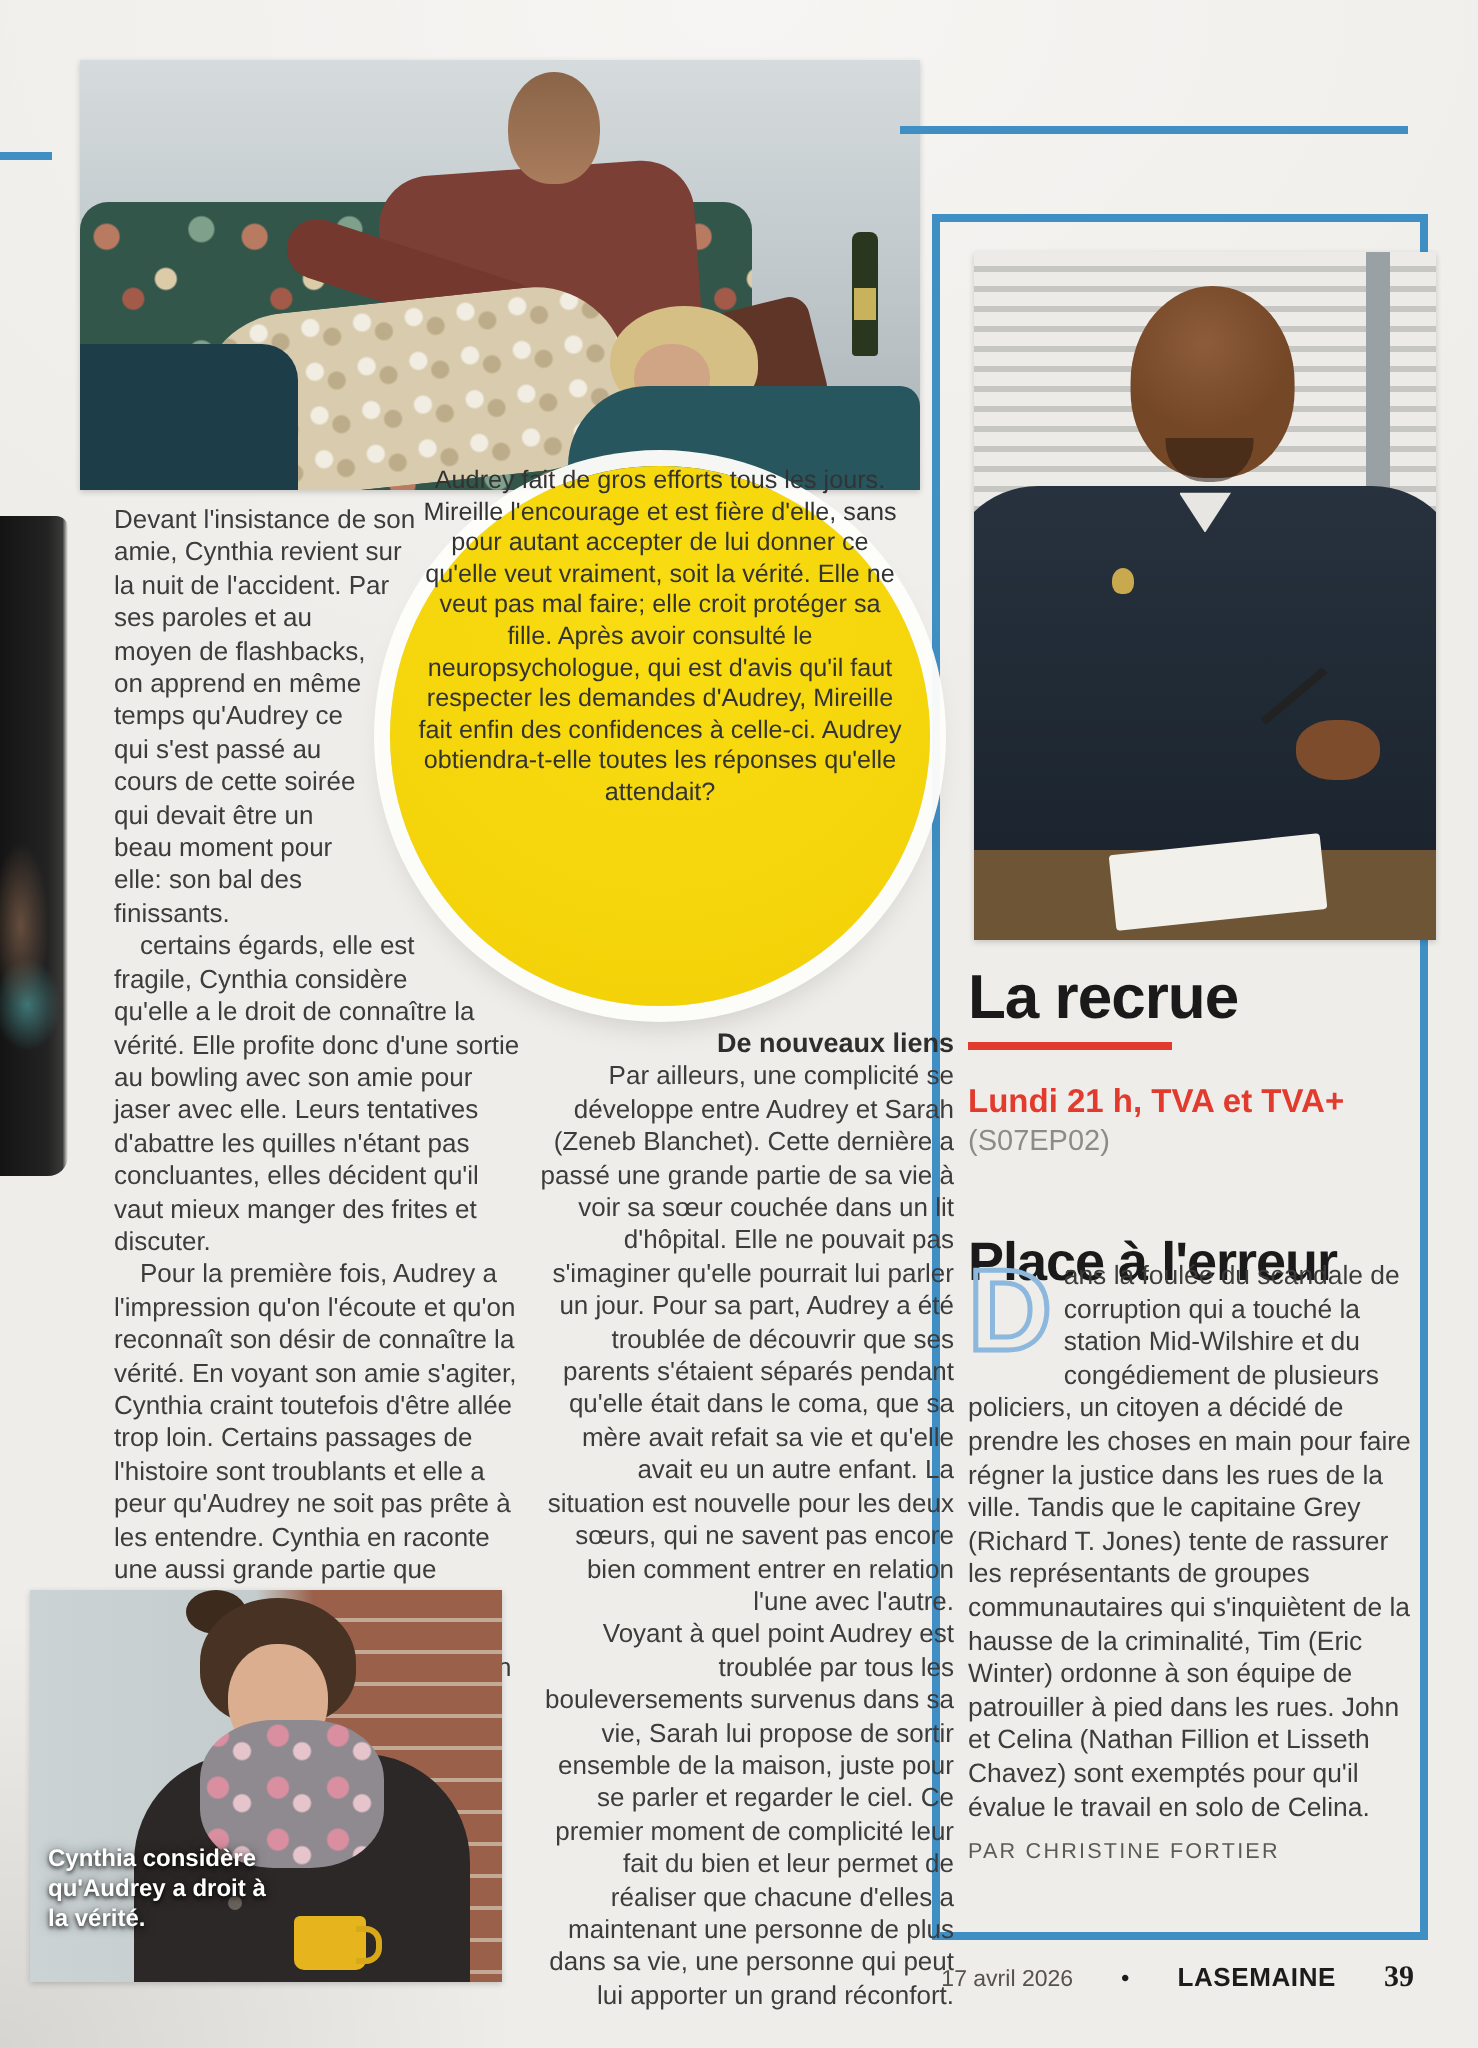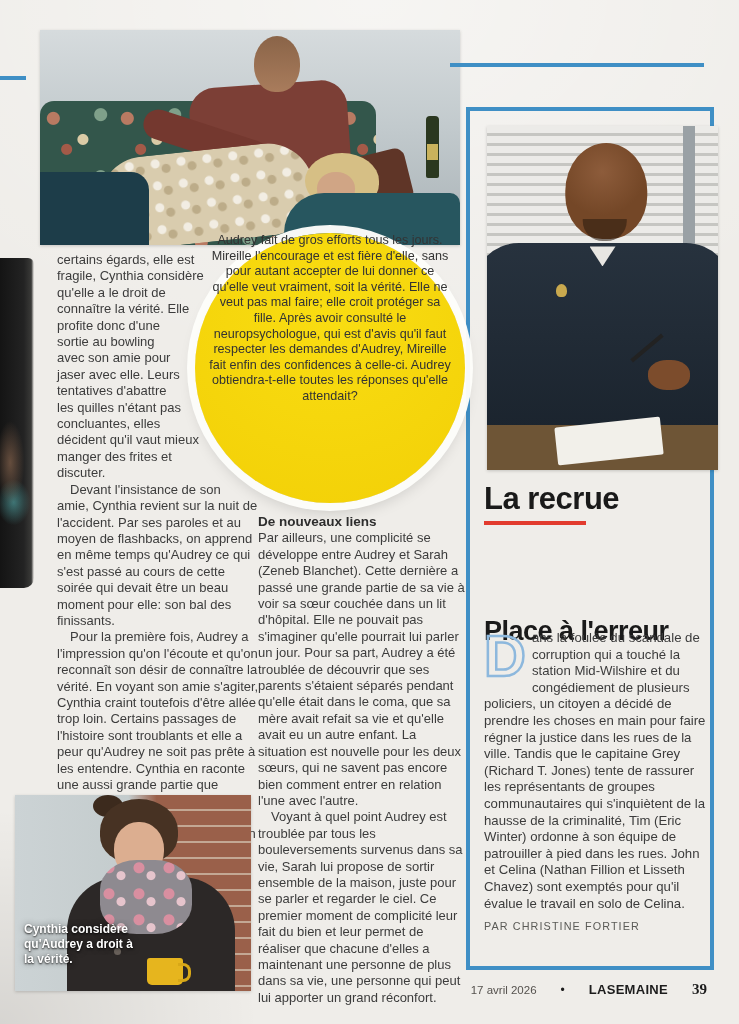--- a/index.html
+++ b/index.html
@@ -71,21 +71,21 @@
   .op-hand{position:absolute;right:12%;top:68%;width:42px;height:30px;background:#7c4c2c;border-radius:45%;}
   .op-desk{position:absolute;left:0;bottom:0;width:100%;height:13%;background:#6e5536;}
   .op-paper{position:absolute;left:30%;bottom:3%;width:46%;height:11%;background:#f2f0ea;transform:rotate(-6deg);border-radius:2px;}
 
   
   .body-text{font-size:13px;line-height:16.4px;color:#3c3c3c;text-align:left;hyphens:auto;-webkit-hyphens:auto;}
   .body-text p{margin:0;}
   .body-text p + p{text-indent:13px;}
   .left-col{position:absolute;left:57px;top:252px;width:204px;}
   .circle-spacer{float:right;width:150px;height:262px;shape-outside:circle(146px at 219px 116px);}
-  .mid-col{position:absolute;left:258px;top:514px;width:207px;}
+  .mid-col{position:absolute;left:270px;top:514px;width:207px;text-align:right;}
   .mid-heading{font-size:13.5px;font-weight:bold;color:#2e2e2e;margin:0 0 2px 0;}
 
   
   .callout{position:absolute;left:195px;top:233px;width:270px;height:270px;border-radius:50%;
     background:radial-gradient(90% 90% at 50% 30%, #f9dd12 0%, #f2cf06 100%);
     box-shadow:0 0 0 8px rgba(253,253,250,.97), 0 8px 16px rgba(0,0,0,.18);
     z-index:5;text-align:center;}
   .callout-title{margin:24px 30px 6px;font-size:21px;line-height:22px;font-weight:bold;color:#e23b2e;}
   .callout-text{margin:0 14px;font-size:12.6px;line-height:15.6px;color:#333;}
 
@@ -163,37 +163,40 @@
     <div class="op-collar"></div>
     <div class="op-badge"></div>
     <div class="op-pen"></div>
     <div class="op-hand"></div>
     <div class="op-desk"></div>
     <div class="op-paper"></div>
   </div>
 
   <div class="left-col body-text">
     <div class="circle-spacer"></div>
+    <p>Devant l'insistance de son amie, Cynthia revient sur la nuit de l'accident. Par ses paroles et au moyen de flashbacks, on apprend en même temps qu'Audrey ce qui s'est passé au cours de cette soirée qui devait être un beau moment pour elle: son bal des finissants.</p>
     <p>certains égards, elle est fragile, Cynthia considère qu'elle a le droit de connaître la vérité. Elle profite donc d'une sortie au bowling avec son amie pour jaser avec elle. Leurs tentatives d'abattre les quilles n'étant pas concluantes, elles décident qu'il vaut mieux manger des frites et discuter.</p>
-    <p>Devant l'insistance de son amie, Cynthia revient sur la nuit de l'accident. Par ses paroles et au moyen de flashbacks, on apprend en même temps qu'Audrey ce qui s'est passé au cours de cette soirée qui devait être un beau moment pour elle: son bal des finissants.</p>
     <p>Pour la première fois, Audrey a l'impression qu'on l'écoute et qu'on reconnaît son désir de connaître la vérité. En voyant son amie s'agiter, Cynthia craint toutefois d'être allée trop loin. Certains passages de l'histoire sont troublants et elle a peur qu'Audrey ne soit pas prête à les entendre. Cynthia en raconte une aussi grande partie que possible avant de prévenir son amie que pour entendre la suite, elle devra demander la permission à sa mère.</p>
   </div>
 
   <div class="callout">
     <div class="callout-text">Audrey fait de gros efforts tous les jours. Mireille l'encourage et est fière d'elle, sans pour autant accepter de lui donner ce qu'elle veut vraiment, soit la vérité. Elle ne veut pas mal faire; elle croit protéger sa fille. Après avoir consulté le neuropsychologue, qui est d'avis qu'il faut respecter les demandes d'Audrey, Mireille fait enfin des confidences à celle-ci. Audrey obtiendra-t-elle toutes les réponses qu'elle attendait?</div>
   </div>
 
   <div class="mid-col body-text">
     <p class="mid-heading">De nouveaux liens</p>
     <p style="text-indent:0">Par ailleurs, une complicité se développe entre Audrey et Sarah (Zeneb Blanchet). Cette dernière a passé une grande partie de sa vie à voir sa sœur couchée dans un lit d'hôpital. Elle ne pouvait pas s'imaginer qu'elle pourrait lui parler un jour. Pour sa part, Audrey a été troublée de découvrir que ses parents s'étaient séparés pendant qu'elle était dans le coma, que sa mère avait refait sa vie et qu'elle avait eu un autre enfant. La situation est nouvelle pour les deux sœurs, qui ne savent pas encore bien comment entrer en relation l'une avec l'autre.</p>
     <p>Voyant à quel point Audrey est troublée par tous les bouleversements survenus dans sa vie, Sarah lui propose de sortir ensemble de la maison, juste pour se parler et regarder le ciel. Ce premier moment de complicité leur fait du bien et leur permet de réaliser que chacune d'elles a maintenant une personne de plus dans sa vie, une personne qui peut lui apporter un grand réconfort.</p>
   </div>
 
   <div class="recrue-title">La recrue</div>
   <div class="recrue-rule"></div>
+  <div class="recrue-schedule">
+    <span>Lundi 21 h, TVA et TVA+ </span><span class="recrue-episode">(S07EP02)</span>
+  </div>
   <div class="recrue-heading">Place à l'erreur</div>
   <div class="recrue-body">
     <span class="dropcap">D</span><span>ans la foulée du scandale de corruption qui a touché la station Mid-Wilshire et du congédiement de plusieurs policiers, un citoyen a décidé de prendre les choses en main pour faire régner la justice dans les rues de la ville. Tandis que le capitaine Grey (Richard T. Jones) tente de rassurer les représentants de groupes communautaires qui s'inquiètent de la hausse de la criminalité, Tim (Eric Winter) ordonne à son équipe de patrouiller à pied dans les rues. John et Celina (Nathan Fillion et Lisseth Chavez) sont exemptés pour qu'il évalue le travail en solo de Celina.</span>
   </div>
   <div class="byline">PAR CHRISTINE FORTIER</div>
 
   <div class="photo woman-photo">
     <div class="wp-bg"></div>
     <div class="wp-coat"></div>
     <div class="wp-bun"></div>

